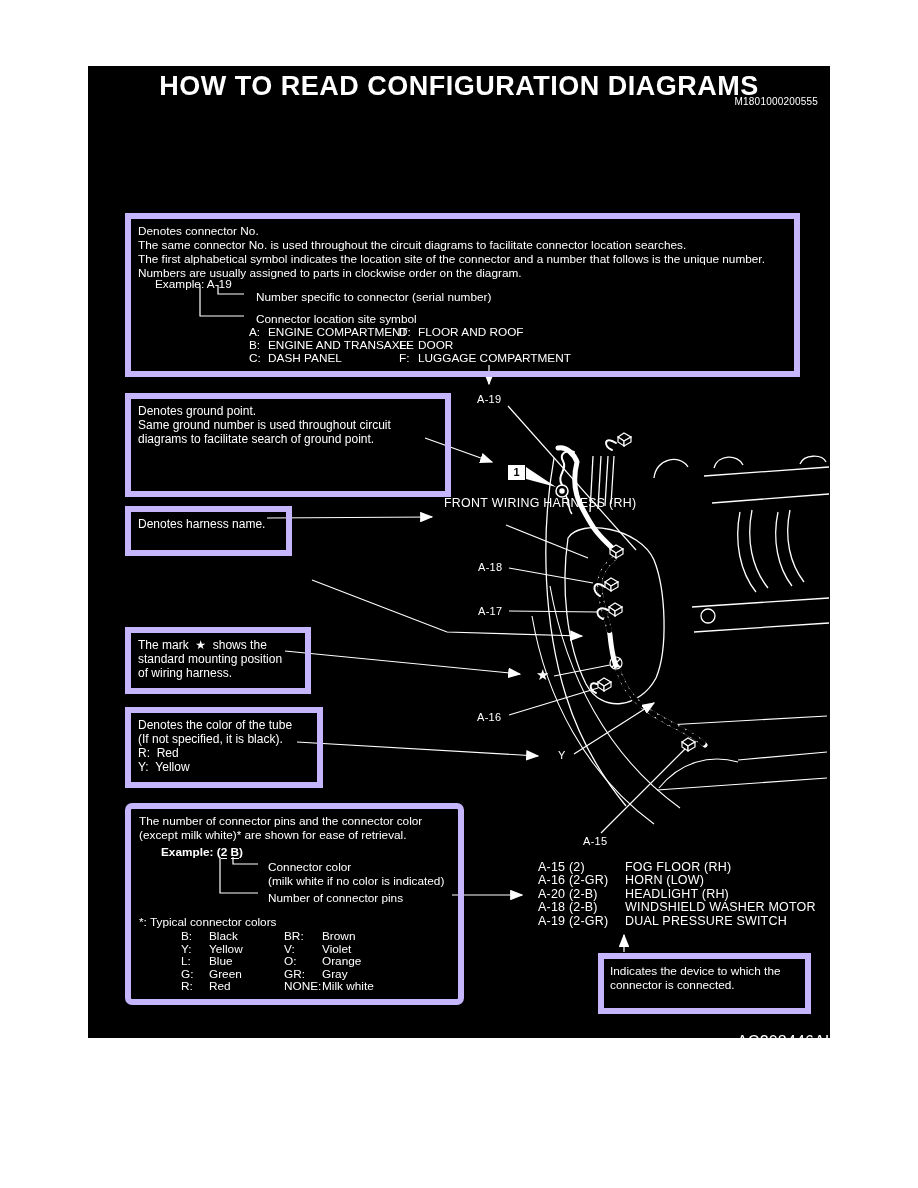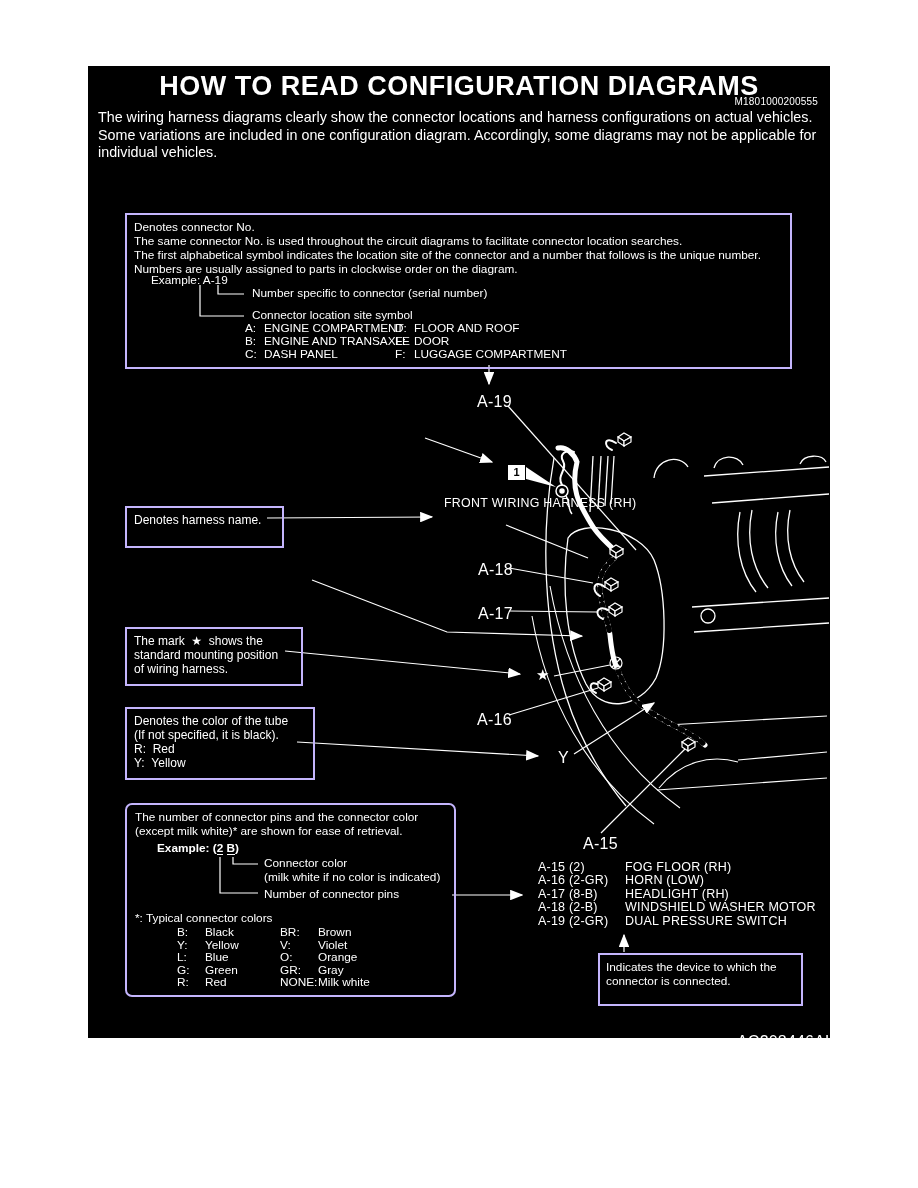--- a/index.html
+++ b/index.html
@@ -7,21 +7,21 @@
        font-family:"Liberation Sans",sans-serif;}
   .page{position:absolute;left:88px;top:31px;width:742px;height:972px;
         background:#000000;color:#ffffff;overflow:hidden;margin-top:35px;}
   .abs{position:absolute;}
   .pre{white-space:pre-line;}
   .title{left:0;top:5px;width:100%;text-align:center;font-size:27px;
          font-weight:bold;letter-spacing:.5px;}
   .docnum{top:30px;right:12px;font-size:10px;font-weight:normal;letter-spacing:.2px;}
   .intro{left:10px;top:43px;width:724px;font-size:14.3px;line-height:17.6px;}
   .art{left:0;top:0;width:742px;height:972px;}
-  .box{position:absolute;border:2px solid #c4b5fd;background:transparent;}
+  .box{position:absolute;border:6px solid #c4b5fd;background:transparent;}
   .ctext{font-size:12px;line-height:14px;padding:5px 7px;}
   .b1{left:37px;top:147px;width:663px;height:152px;}
   .b2{left:37px;top:327px;width:300px;height:82px;}
   .b3{left:37px;top:440px;width:141px;height:28px;}
   .b4{left:37px;top:497px;width:187px;height:36px;}
   .b5{left:37px;top:561px;width:160px;height:45px;}
   .b6{left:37px;top:641px;width:172px;height:59px;}
   .b7{left:37px;top:737px;width:327px;height:190px;border-radius:7px;}
   .b8{left:510px;top:887px;width:189px;height:39px;font-size:11.8px;line-height:14px;padding:5px 6px;}
   .small{font-size:11.8px;line-height:14px;}
@@ -36,39 +36,38 @@
   .b7-intro{left:8px;top:5px;width:312px;}
   .b7-example{left:30px;top:36px;font-weight:bold;}
   .uchar{display:inline-block;border-bottom:1px solid #ffffff;line-height:12px;}
   .b7-colorlab{left:137px;top:51px;width:185px;}
   .b7-pinslab{left:137px;top:82px;}
   .b7-typ{left:8px;top:106px;}
   .colrows{left:0;top:120px;width:320px;}
   .colrow{position:relative;height:12.6px;}
   .cc1{position:absolute;left:50px;} .cn1{position:absolute;left:78px;}
   .cc2{position:absolute;left:153px;} .cn2{position:absolute;left:191px;white-space:nowrap;}
-  .dlab{position:absolute;font-size:16px;letter-spacing:.3px;white-space:nowrap;}
+  .dlab{position:absolute;font-size:11px;letter-spacing:.3px;white-space:nowrap;}
   .harnlab{font-size:12.4px;line-height:14px;}
   .star{font-size:15px;}
   .gmark{position:absolute;left:420px;top:399px;width:17px;height:15px;background:#ffffff;
          color:#000000;font-size:11px;font-weight:bold;text-align:center;line-height:15px;}
   .clist{position:absolute;left:450px;top:794px;font-size:12.5px;letter-spacing:.2px;}
   .crow{position:relative;height:13.4px;}
   .cid{position:absolute;left:0;white-space:nowrap;}
   .cdev{position:absolute;left:87px;white-space:nowrap;}
   .figcode{left:649px;top:967px;font-size:16px;font-weight:normal;letter-spacing:.2px;}
 </style>
 </head>
 <body>
 
 <div class="page">
 
   <div class="abs title">HOW TO READ CONFIGURATION DIAGRAMS</div>
   <div class="abs docnum">M1801000200555</div>
-  <div class="abs intro">The wiring harness diagrams clearly show the connector locations and harness configurations on actual vehicles. Some variations are included in one configuration diagram. Accordingly, some diagrams may not be applicable for individual vehicles.</div>
 
   <svg class="abs art" viewBox="0 0 742 972" xmlns="http://www.w3.org/2000/svg">
     <defs>
       <marker id="arr" viewBox="0 0 10 8" markerWidth="11" markerHeight="9" refX="9" refY="4" orient="auto">
         <polygon points="0,0 10,4 0,8" fill="#ffffff"></polygon>
       </marker>
       <g id="cube" stroke="#ffffff" stroke-width="1.2" fill="#000000">
         <polygon points="0,4 6,0 13,4 6,8"></polygon>
         <polygon points="0,4 0,9 6,13 6,8"></polygon>
         <polygon points="13,4 13,9 6,13 6,8"></polygon>
@@ -183,20 +182,23 @@
       </div>
       <div class="siterow">
         <span class="sc1">C:</span>
         <span class="sn1">DASH PANEL</span>
         <span class="sc2">F:</span>
         <span class="sn2">LUGGAGE COMPARTMENT</span>
       </div>
     </div>
   </div>
 
+  <div class="box b2 ctext pre">Denotes ground point.
+Same ground number is used throughout circuit
+diagrams to facilitate search of ground point.</div>
   <div class="box b3 ctext">Denotes harness name.</div>
   <div class="box b6 ctext pre">Denotes the color of the tube
 (If not specified, it is black).
 R:&nbsp;&nbsp;Red
 Y:&nbsp;&nbsp;Yellow</div>
   <div class="box b5 ctext pre">The mark &nbsp;★&nbsp; shows the
 standard mounting position
 of wiring harness.</div>
 
   <div class="box b7">
@@ -262,21 +264,21 @@
   <div class="clist">
     <div class="crow">
       <span class="cid">A-15 (2)</span>
       <span class="cdev">FOG FLOOR (RH)</span>
     </div>
     <div class="crow">
       <span class="cid">A-16 (2-GR)</span>
       <span class="cdev">HORN (LOW)</span>
     </div>
     <div class="crow">
-      <span class="cid">A-17 (8-B)</span>
+      <span class="cid">A-20 (2-B)</span>
       <span class="cdev">HEADLIGHT (RH)</span>
     </div>
     <div class="crow">
       <span class="cid">A-18 (2-B)</span>
       <span class="cdev">WINDSHIELD WASHER MOTOR</span>
     </div>
     <div class="crow">
       <span class="cid">A-19 (2-GR)</span>
       <span class="cdev">DUAL PRESSURE SWITCH</span>
     </div>

